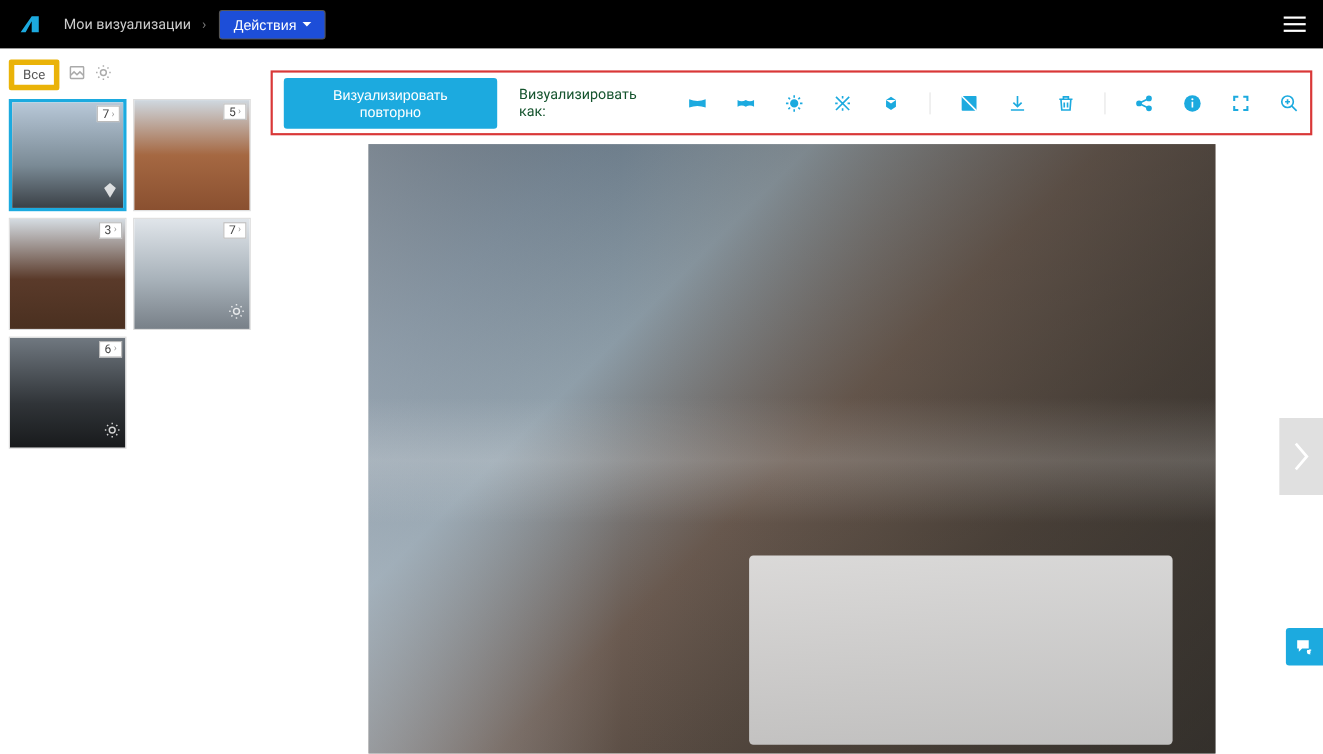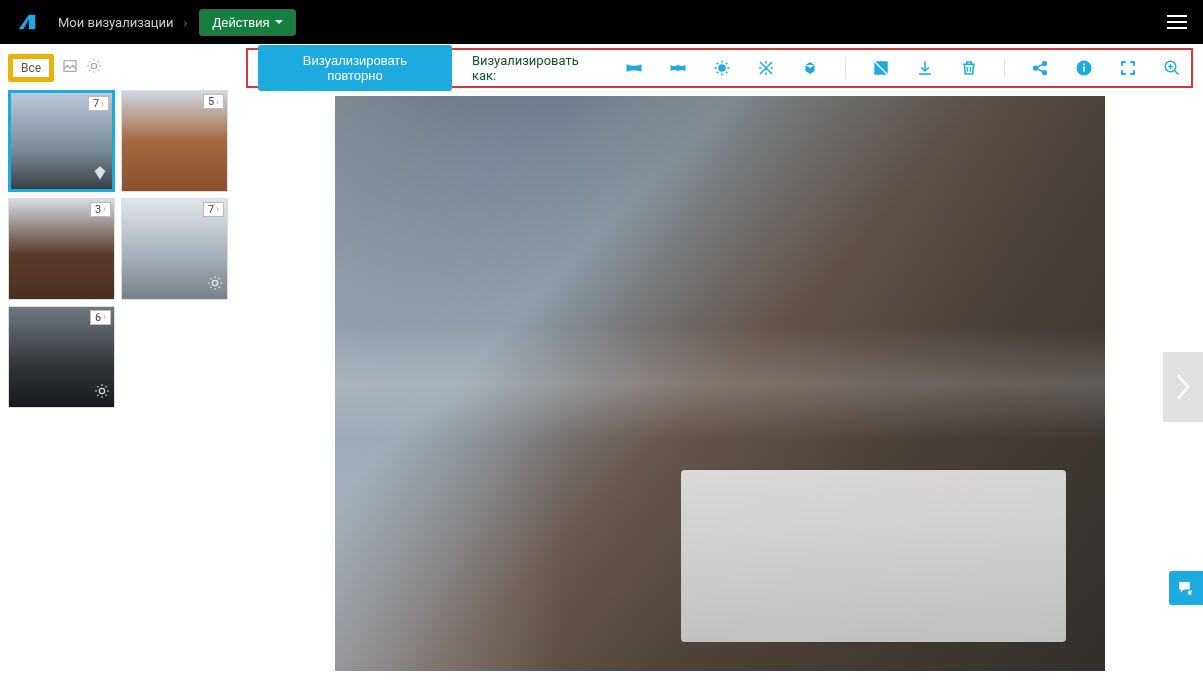--- a/index.html
+++ b/index.html
@@ -20,21 +20,21 @@
   padding: 0 16px;
   color: #fff;
 }
 .logo { display: flex; align-items: center; margin-right: 20px; }
 .logo svg { width: 22px; height: 22px; }
 .breadcrumb { display: flex; align-items: center; gap: 10px; font-size: 13px; }
 .breadcrumb a { color: #ccc; text-decoration: none; }
 .breadcrumb .sep { color: #777; }
 .breadcrumb .current { color: #fff; }
 .actions-btn {
-  background: #15803d;
+  background: #1d4ed8;
   border: 1px solid #555;
   color: #fff;
   padding: 5px 12px;
   border-radius: 3px;
   font-size: 13px;
   display: flex;
   align-items: center;
   gap: 6px;
   margin-left: 12px;
   cursor: pointer;
@@ -143,26 +143,26 @@
 .thumb-corner svg { width: 16px; height: 16px; }
 
 
 .content {
   flex: 1;
   display: flex;
   flex-direction: column;
 }
 .toolbar {
   border: 2px solid #d93838;
-  margin: 4px 10px 0 10px;
+  margin: 20px 10px 0 10px;
   padding: 6px 10px;
   display: flex;
   align-items: center;
   gap: 20px;
-  height: 40px;
+  height: 59px;
 }
 .rerender-btn {
   background: #1caadf;
   color: #fff;
   border: none;
   padding: 8px 16px;
   font-size: 13px;
   border-radius: 3px;
   cursor: pointer;
 }

